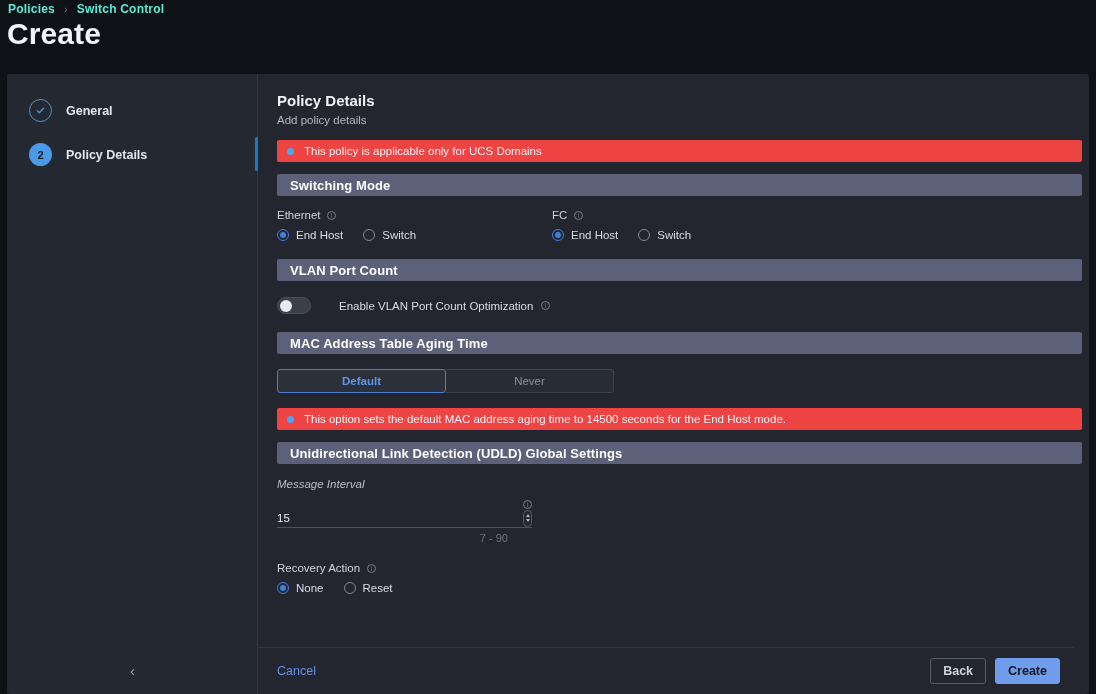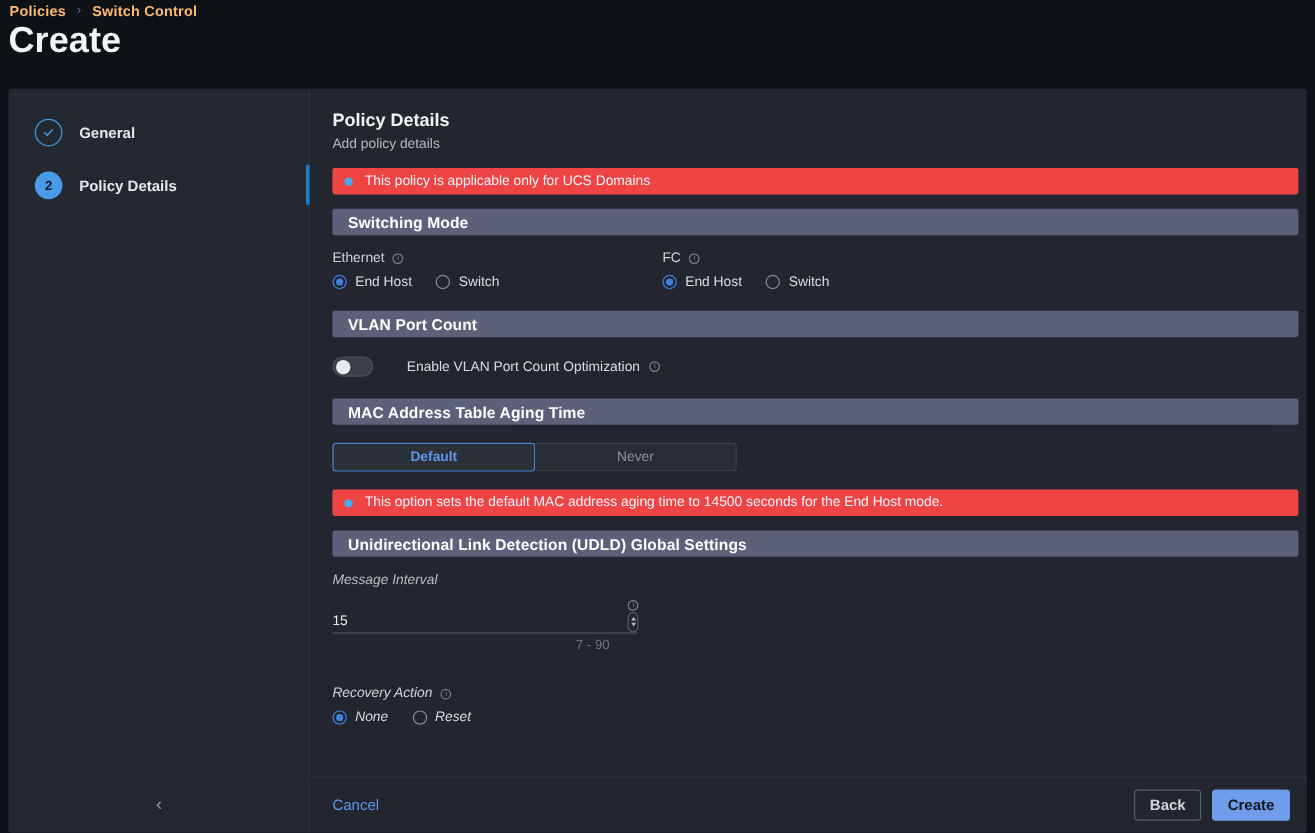--- a/index.html
+++ b/index.html
@@ -16,21 +16,21 @@
     background: #0e1116;
   }
 
   
   .breadcrumb {
     position: absolute; left: 8px; top: 2px;
     display: flex; align-items: center; gap: 9px;
     font-size: 12px; font-weight: bold; color: #b9bec9;
     letter-spacing: .2px;
   }
-  .breadcrumb .crumb { color: #fdba74; }
+  .breadcrumb .crumb { color: #5eead4; }
   .breadcrumb .sep { color: #6b7280; font-size: 11px; font-weight: normal; }
 
   .page-title {
     position: absolute; left: 7px; top: 17px;
     font-size: 30px; font-weight: bold; color: #f2f4f7;
     letter-spacing: .1px;
   }
 
   
   .card {
@@ -216,21 +216,21 @@
   .spinner i.up { border-bottom: 3px solid #b6bcc7; }
   .spinner i.dn { border-top: 3px solid #b6bcc7; }
   .numfield .hint {
     text-align: right; font-size: 11px; color: #6e7581;
     margin-top: 4px; padding-right: 24px;
   }
   .numfield .side-i { position: absolute; right: 0; top: 22px; }
 
   
   .footer {
-    position: absolute; left: 251px; right: 0; bottom: 0;
+    position: absolute; left: 251px; right: 15px; bottom: 0;
     height: 47px;
     border-top: 1px solid #31353f;
     display: flex; align-items: center;
     padding: 0 14px 0 19px;
     background: #23262e;
   }
   .cancel-link {
     font-size: 12.5px; color: #5f95ea; cursor: pointer;
   }
   .footer-right { margin-left: auto; display: flex; gap: 9px; align-items: center; }
@@ -374,21 +374,21 @@
           <span class="val">15</span>
           <span class="spinner">
             <i class="up"></i>
             <i class="dn"></i>
           </span>
         </div>
         <span class="side-i info-i"></span>
         <div class="hint">7 - 90</div>
       </div>
 
-      <div style="margin-top:28px;font-style:italic;">
+      <div style="margin-top:18px;">
         <div class="fld-label">
           <span>Recovery Action</span>
           <span class="info-i"></span>
         </div>
         <div class="radio-row">
           <div class="radio on">
             <span class="radio-mark"></span>
             <span class="radio-text">None</span>
           </div>
           <div class="radio">

